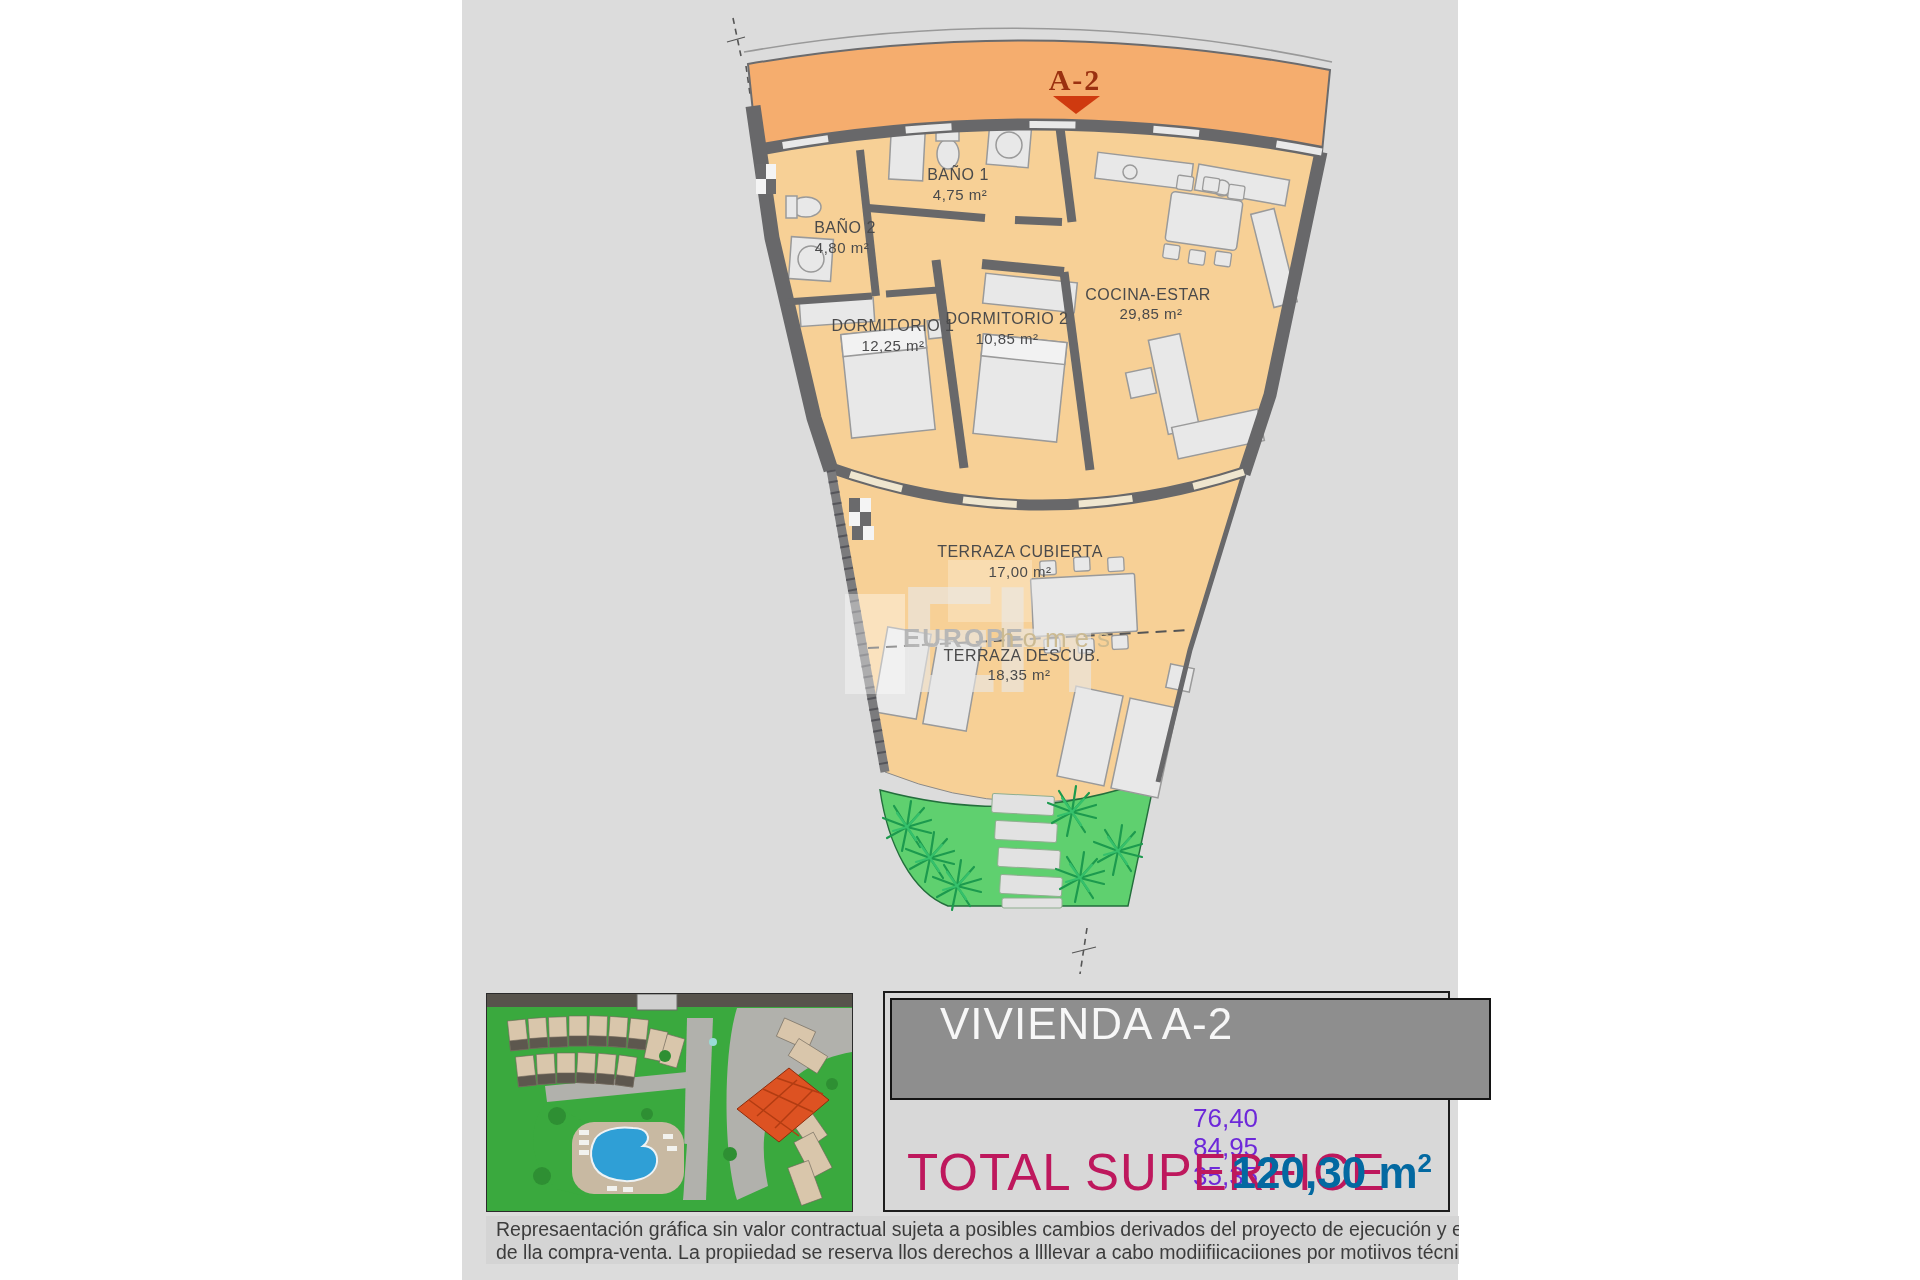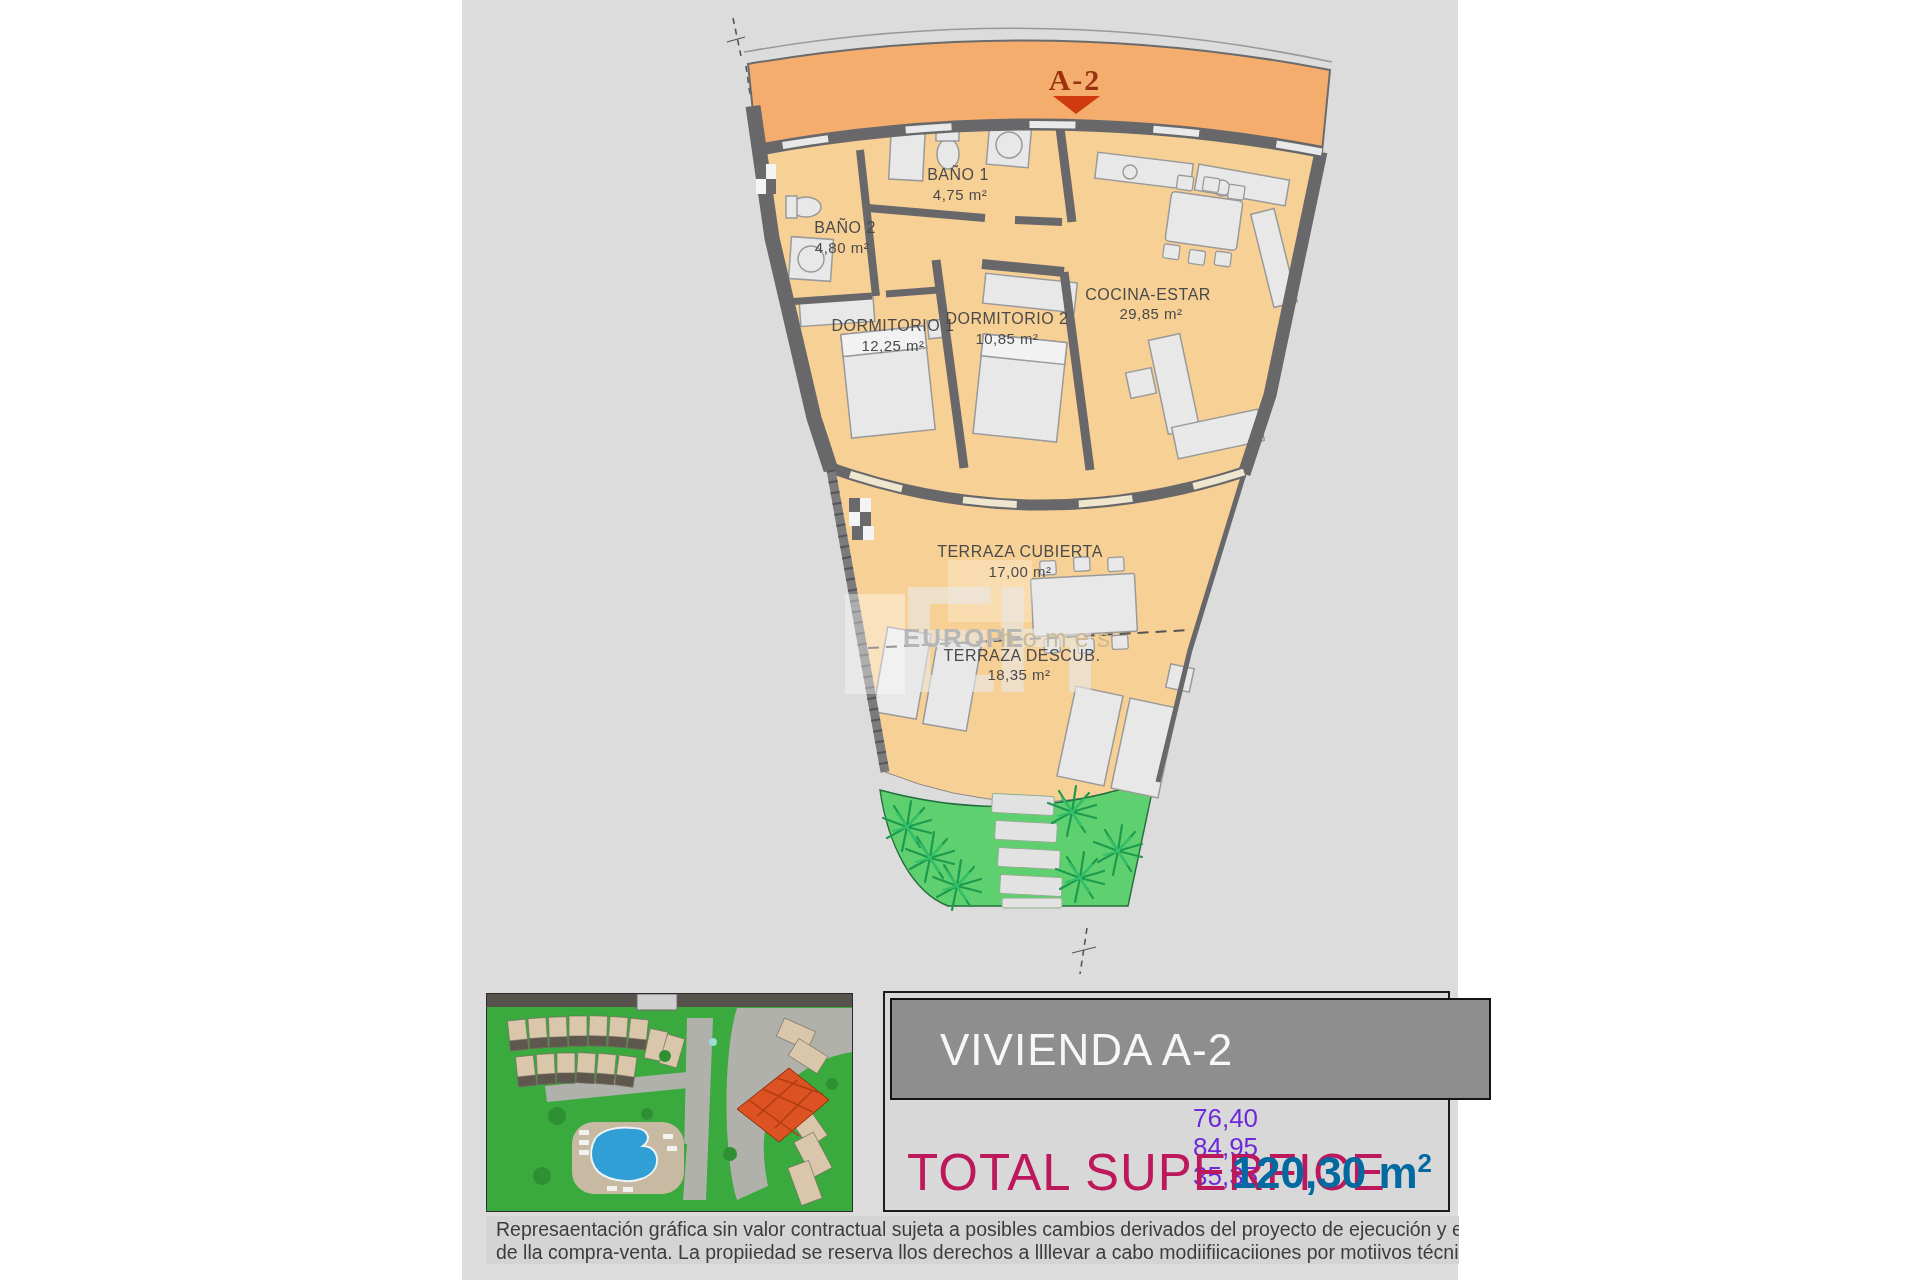--- a/index.html
+++ b/index.html
@@ -10,21 +10,21 @@
   .plan-svg{position:absolute;left:0;top:0;}
 
   
   .site-thumb{position:absolute;left:486px;top:993px;width:365px;height:217px;
               border:1px solid #2b2b2b;background:#3aa93e;overflow:hidden;}
 
   
   .info-panel{position:absolute;left:883px;top:991px;width:567px;height:221px;
               background:#d8d8d8;border:2px solid #1c1c1c;box-sizing:border-box;}
   .info-header{position:absolute;left:5px;top:5px;width:549px;height:98px;background:#8e8e8e;
-               border:2px solid #141414;display:flex;flex-direction:column;justify-content:center;
+               border:2px solid #141414;display:flex;flex-direction:column;
                padding-left:48px;}
   .info-header .t{color:#f7f7f7;font-size:44px;line-height:47px;letter-spacing:1px;}
   .sup-rows{position:absolute;left:24px;top:118px;font-size:26px;line-height:29px;color:#2a2a2a;}
   .sup-vals{position:absolute;left:308px;top:111px;font-size:26px;line-height:29px;color:#6d28d9;}
   .total-label{position:absolute;left:22px;bottom:8px;font-size:51px;font-weight:normal;
                letter-spacing:1px;color:#be185d;}
   .total-value{position:absolute;right:16px;bottom:12px;font-size:44px;font-weight:bold;color:#0369a1;}
   .total-value sup{font-size:26px;}
 
   

